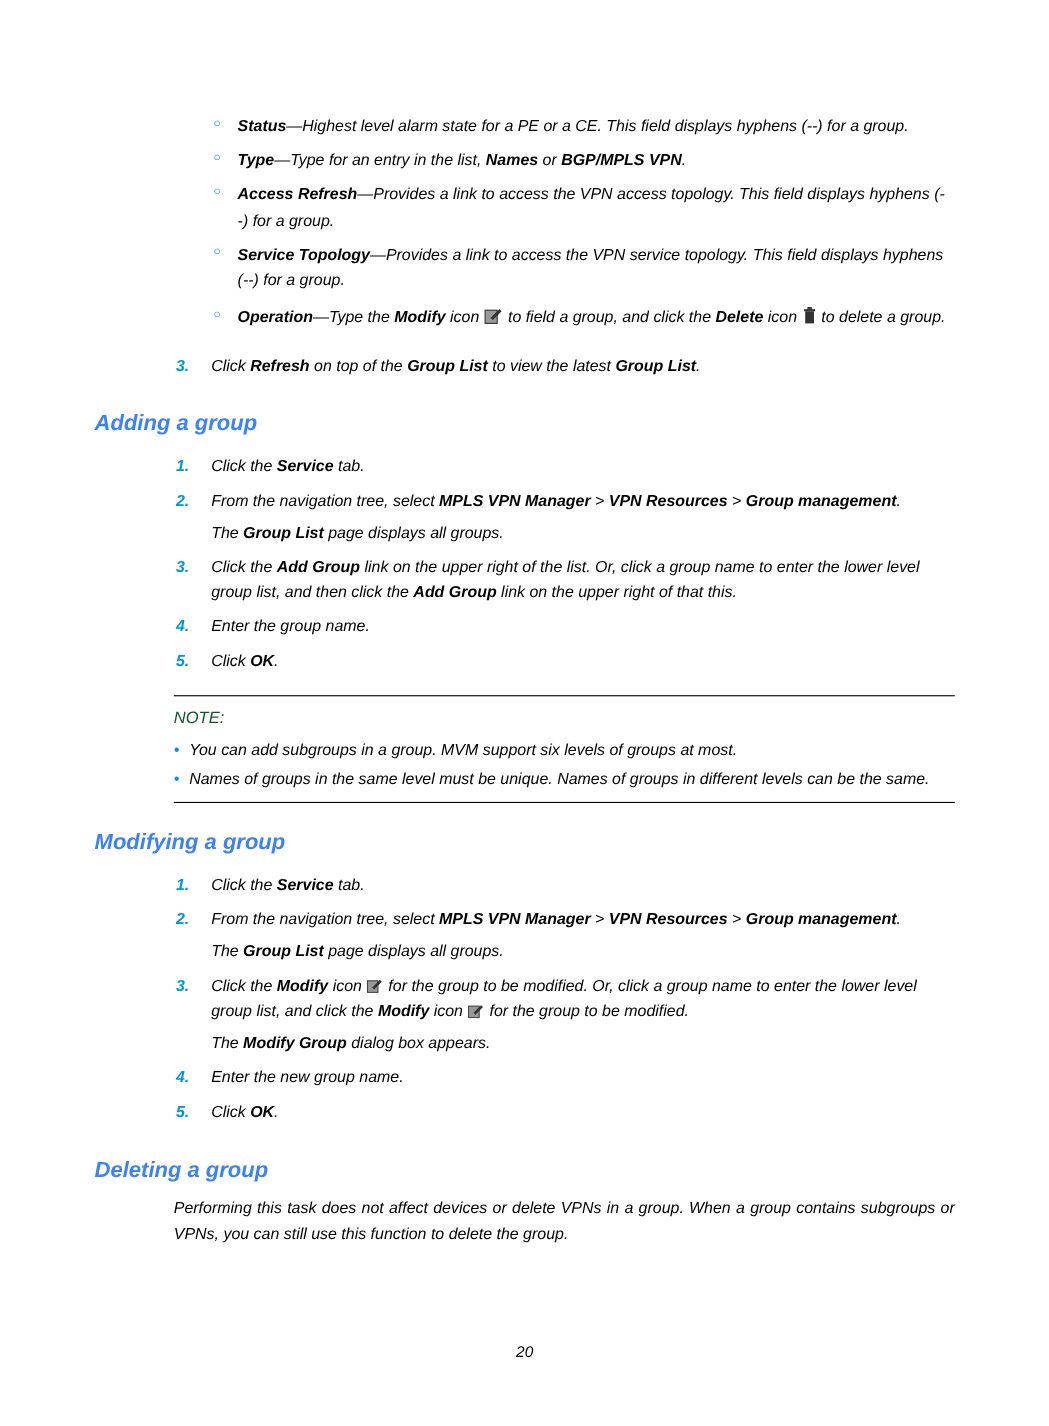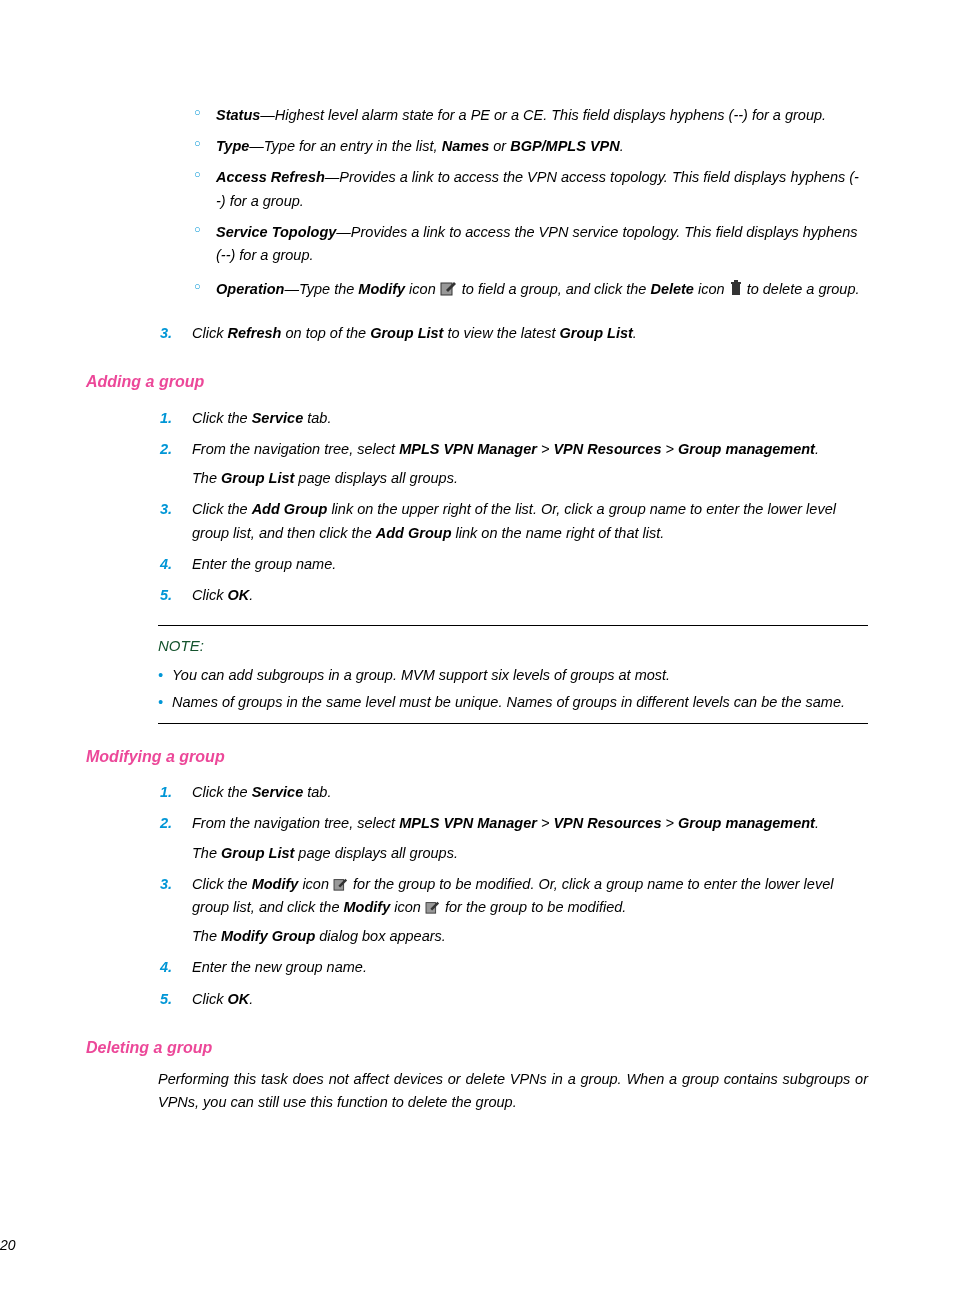--- a/index.html
+++ b/index.html
@@ -46,23 +46,23 @@
     padding: 4px 0 4px 106px;
   }
   .num-list > li .num {
     position: absolute;
     left: 74px;
     top: 4px;
     font-weight: bold;
     color: #0096d6;
   }
   .h3 {
-    color: #ec4899;
+    color: #3b82f6;
     font-weight: bold;
-    font-size: 16px;
+    font-size: 20px;
     margin: 20px 0 8px 0;
   }
   .note-box {
     margin: 14px 0 10px 72px;
     border-top: 1px solid #000;
     border-bottom: 1px solid #000;
     padding: 6px 0;
   }
   .note-label {
     color: #14532d;
@@ -93,24 +93,24 @@
   .cont {
     display: block;
     margin-top: 6px;
   }
   .icon {
     display: inline-block;
     vertical-align: -2px;
   }
   .page-num {
     position: absolute;
-    bottom: 40px;
+    bottom: 56px;
     left: 0;
     right: 0;
-    text-align: left;
+    text-align: center;
     font-size: 14px;
   }
 </style>
 </head>
 <body>
 
 <div class="page">
 
   <ul class="sublist">
     <li>
@@ -151,21 +151,21 @@
       <span class="num">1.</span>
       <span>Click the </span><b>Service</b><span> tab.</span>
     </li>
     <li>
       <span class="num">2.</span>
       <span>From the navigation tree, select </span><b>MPLS VPN Manager</b><span> &gt; </span><b>VPN Resources</b><span> &gt; </span><b>Group management</b><span>.</span>
       <span class="cont"><span>The </span><b>Group List</b><span> page displays all groups.</span></span>
     </li>
     <li>
       <span class="num">3.</span>
-      <span>Click the </span><b>Add Group</b><span> link on the upper right of the list. Or, click a group name to enter the lower level group list, and then click the </span><b>Add Group</b><span> link on the name right of that list.</span>
+      <span>Click the </span><b>Add Group</b><span> link on the upper right of the list. Or, click a group name to enter the lower level group list, and then click the </span><b>Add Group</b><span> link on the upper right of that this.</span>
     </li>
     <li>
       <span class="num">4.</span>
       <span>Enter the group name.</span>
     </li>
     <li>
       <span class="num">5.</span>
       <span>Click </span><b>OK</b><span>.</span>
     </li>
   </ol>

